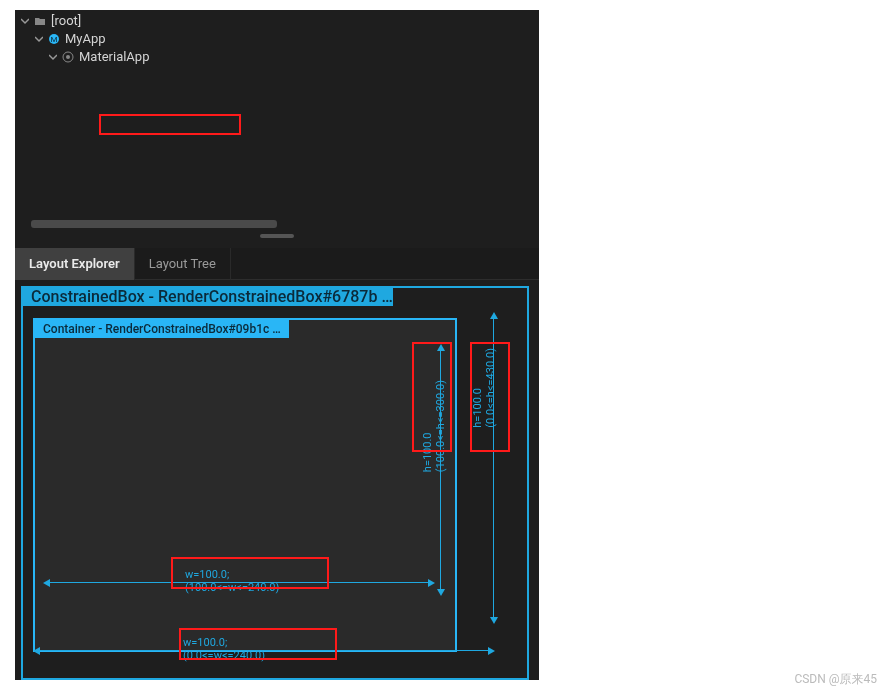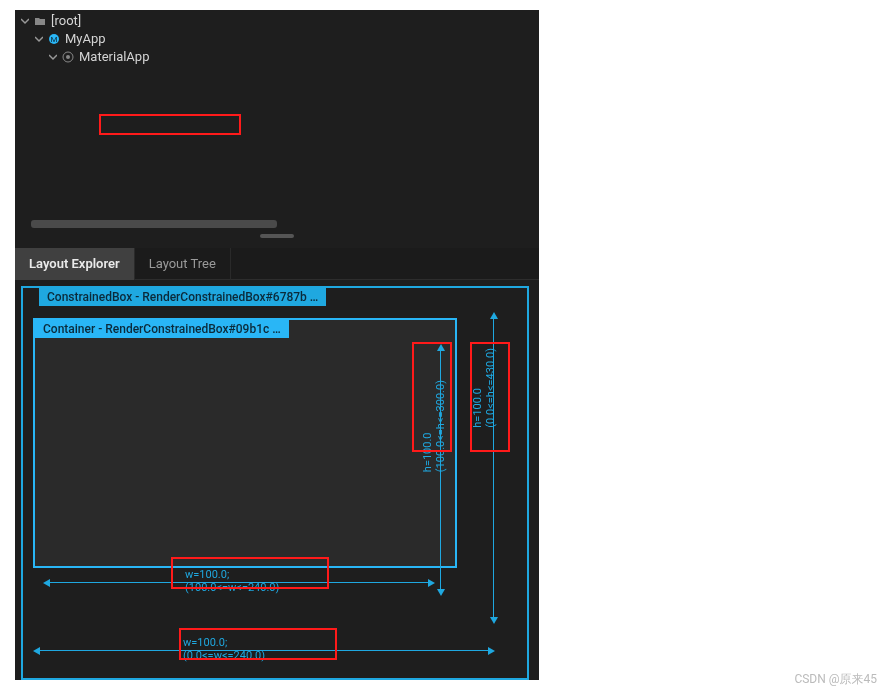--- a/index.html
+++ b/index.html
@@ -73,30 +73,30 @@
       position: absolute; left: 0; top: 270px; right: 0; bottom: 0;
       background: #1e1e1e;
     }
     .outer-frame {
       position: absolute;
       left: 6px; top: 6px;
       width: 508px; height: 394px;
       border: 2px solid #1fa8e0;
     }
     .outer-header {
-      position: absolute; left: 16px; top: 0;
+      position: absolute; left: 0; top: 0;
       background: #1fa8e0; color: #0b2a3a;
-      padding: 2px 8px; font-size: 12px; font-weight: 500;
+      padding: 2px 8px; font-size: 16px; font-weight: 500;
       height: 18px; line-height: 14px;
       max-width: 370px; overflow: hidden; white-space: nowrap;
     }
     .inner-frame {
       position: absolute;
       left: 10px; top: 30px;
-      width: 424px; height: 250px;
+      width: 424px; height: 334px;
       border: 2px solid #29b6f6;
       background: #2a2a2a;
     }
     .inner-header {
       position: absolute; left: 0; top: 0;
       background: #29b6f6; color: #0b2a3a;
       padding: 2px 8px; font-size: 12px; font-weight: 500;
       height: 18px; line-height: 14px;
       max-width: 400px; overflow: hidden; white-space: nowrap;
     }

